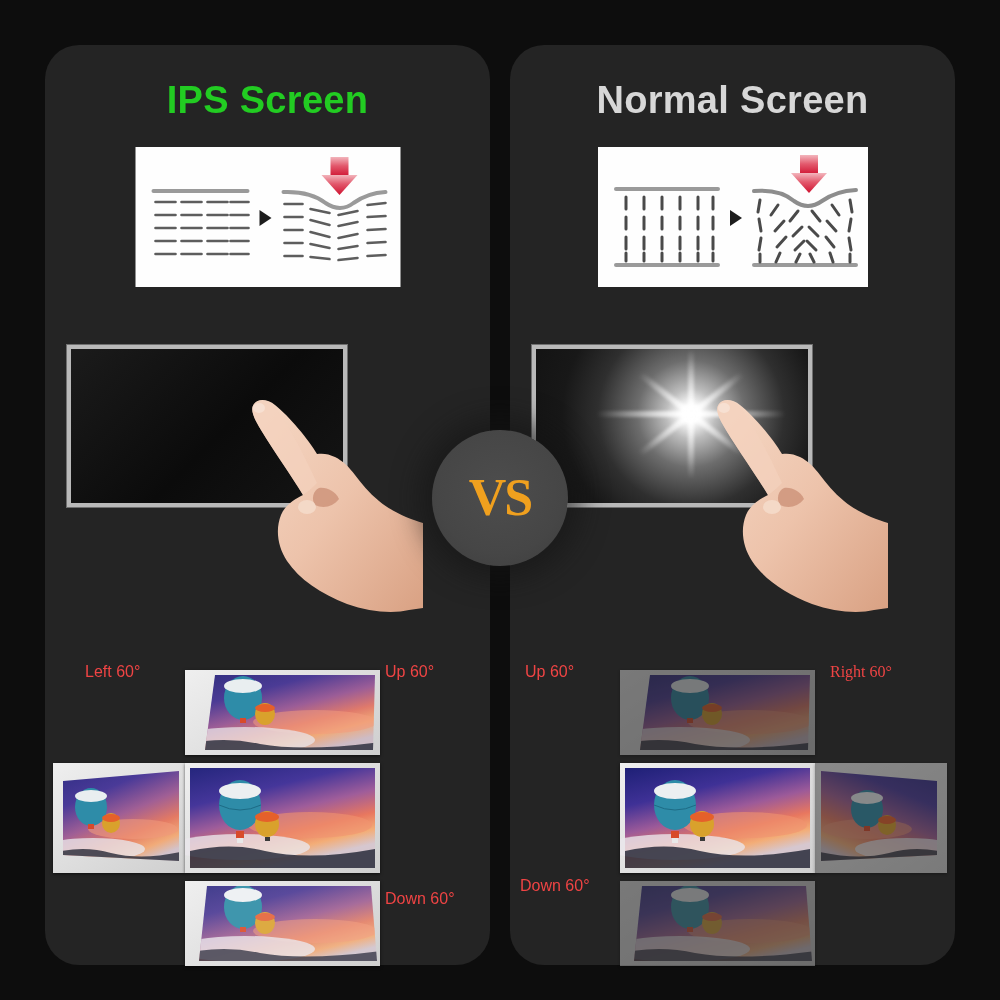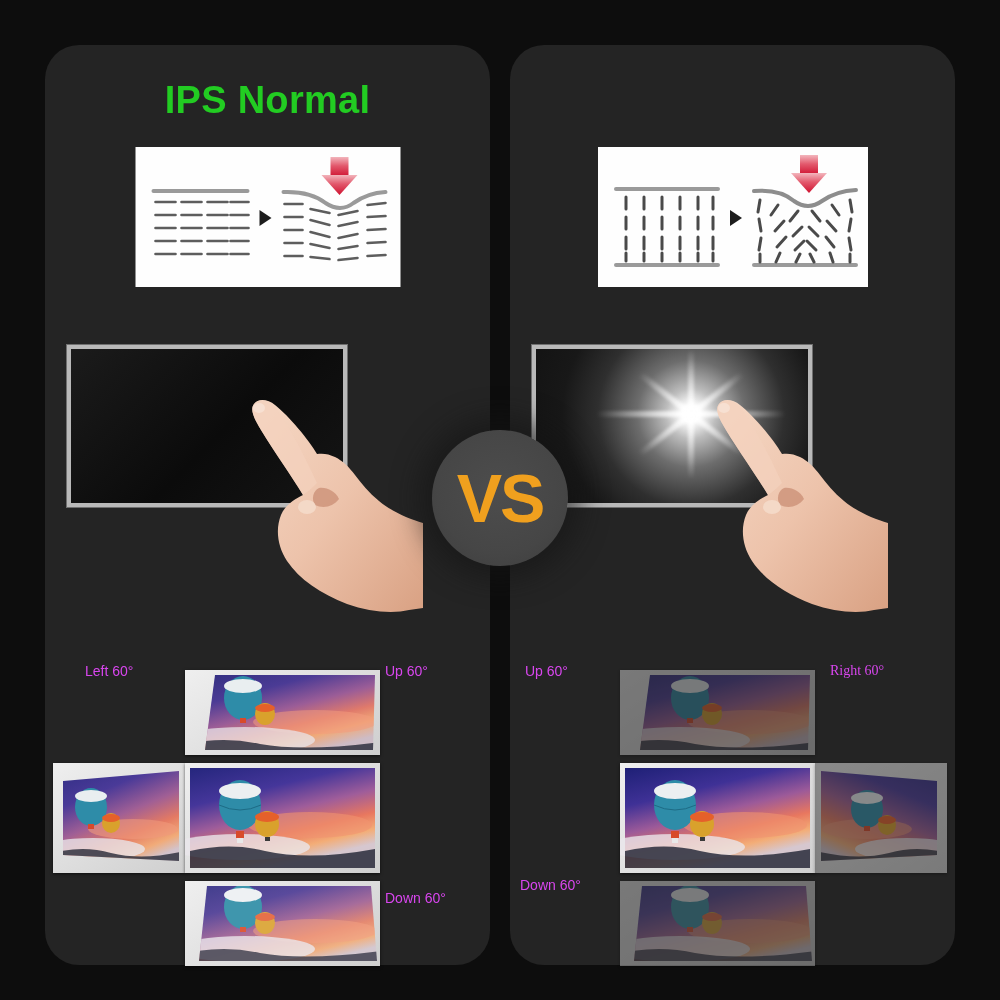--- a/index.html
+++ b/index.html
@@ -66,47 +66,48 @@
   
   .vs{
     position:absolute;left:432px;top:430px;width:136px;height:136px;
     border-radius:50%;
     background:radial-gradient(circle at 50% 45%, #4d4d4d 0%, #464646 62%, #3d3d3d 100%);
     display:flex;align-items:center;justify-content:center;
     z-index:40;
     box-shadow:0 0 26px 14px rgba(20,20,20,.55);
   }
   .vs span{
-    font-size:68px;font-weight:bold;color:#f0a01e;letter-spacing:-2px;
+    font-size:52px;font-weight:bold;color:#f0a01e;letter-spacing:-2px;
     line-height:1;
+    font-family:Liberation Serif, serif;
   }
 
   
   .angles{position:absolute;left:0;top:575px;width:100%;height:330px;}
   .thumb{
     position:absolute;
     background:linear-gradient(145deg,#efefef,#cfcfcf);
     box-shadow:0 1px 3px rgba(0,0,0,.6);
     overflow:hidden;
   }
   .sky{position:absolute;inset:0;}
   .lbl{
-    position:absolute;color:#d946ef;font-size:14px;white-space:nowrap;
+    position:absolute;color:#ef4444;font-size:16px;white-space:nowrap;
   }
   .faded{opacity:.42;}
   .faded2{opacity:.5;}
 </style>
 </head>
 <body>
 
 <div class="stage">
 
   <div class="panel left">
 
-    <div class="title green">IPS Normal</div>
+    <div class="title green">IPS Screen</div>
 
     <div class="diagram">
       <svg width="100%" height="100%" viewBox="0 0 265 140">
         <defs>
           <linearGradient id="redArrowL" x1="0" y1="0" x2="0" y2="1">
             <stop offset="0%" stop-color="#f2b4bb"></stop>
             <stop offset="45%" stop-color="#e2576b"></stop>
             <stop offset="100%" stop-color="#cf1230"></stop>
           </linearGradient>
         </defs>
@@ -313,20 +314,21 @@
             <ellipse cx="80" cy="36" rx="10" ry="4" fill="#e7714a"></ellipse>
           </g>
         </svg>
       </div>
 
     </div>
   </div>
 
   <div class="panel right">
 
+    <div class="title grey">Normal Screen</div>
 
     <div class="diagram">
       <svg width="100%" height="100%" viewBox="0 0 270 140">
         <defs>
           <linearGradient id="redArrowR" x1="0" y1="0" x2="0" y2="1">
             <stop offset="0%" stop-color="#f3b6bd"></stop>
             <stop offset="45%" stop-color="#e35a6d"></stop>
             <stop offset="100%" stop-color="#cf1230"></stop>
           </linearGradient>
         </defs>

